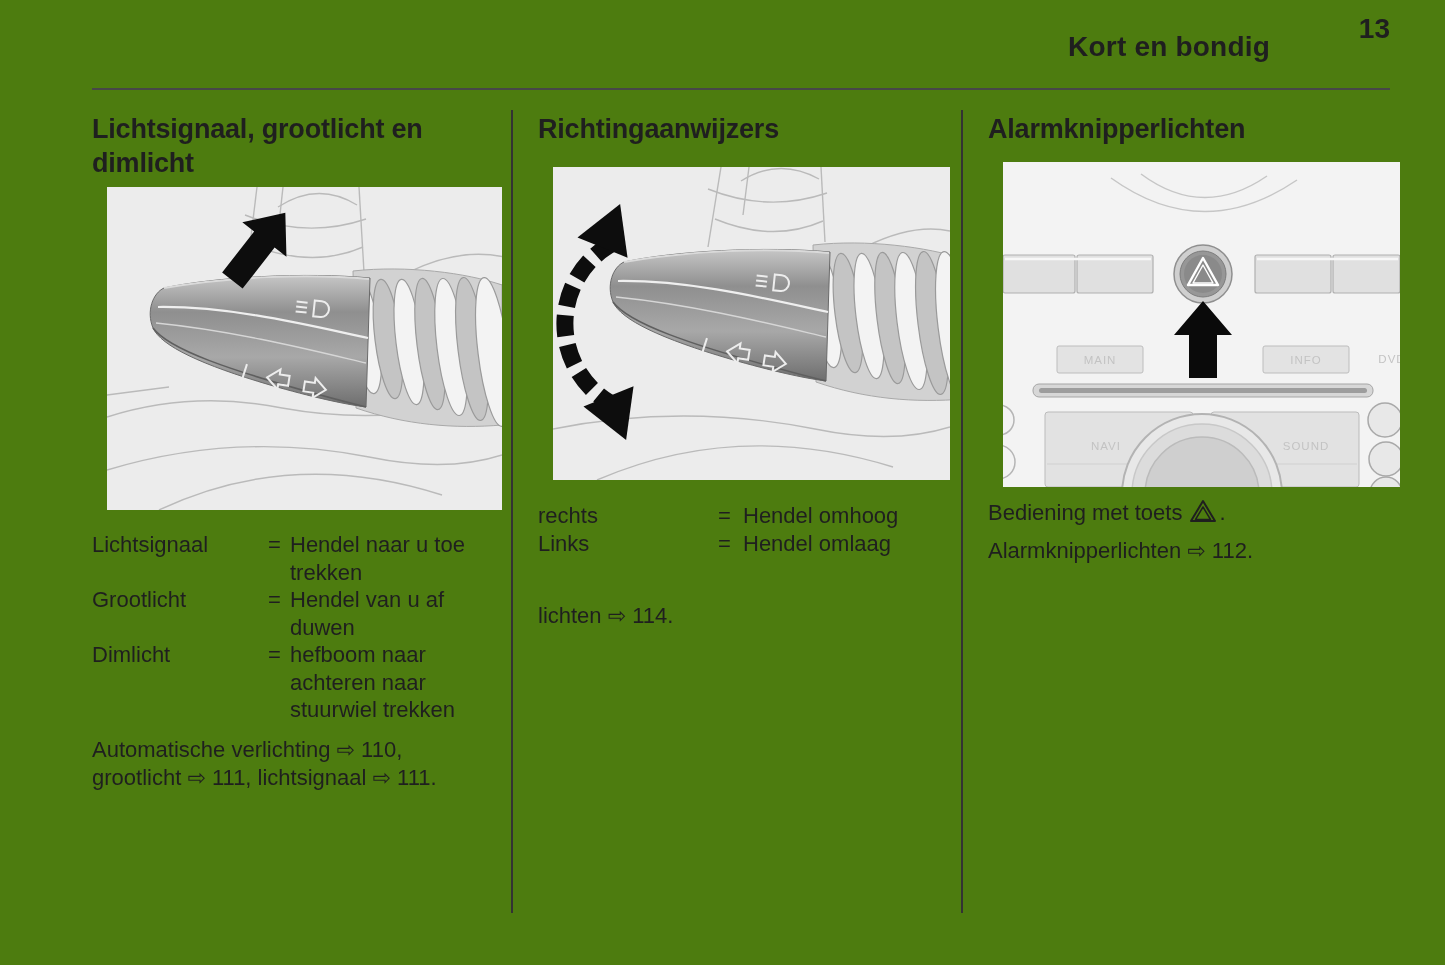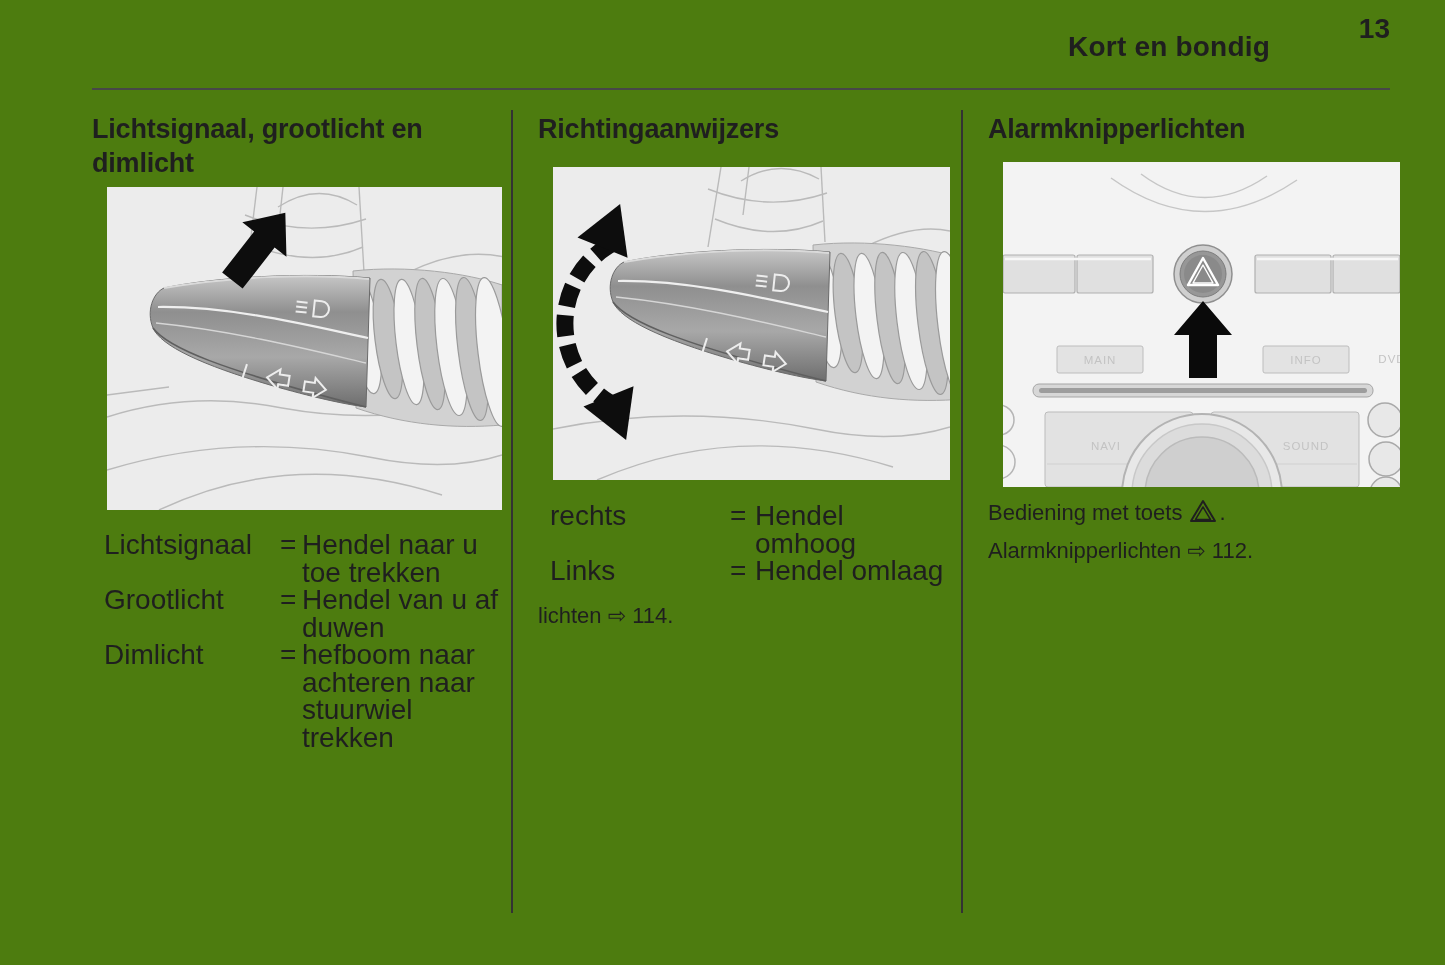--- a/index.html
+++ b/index.html
@@ -20,21 +20,21 @@
   .col-1{left:92px;width:395px;}
   .col-2{left:538px;width:397px;}
   .col-3{left:988px;width:397px;}
   .col h2{position:absolute;top:112px;left:0;margin:0;font-size:27px;line-height:34px;font-weight:700;letter-spacing:-.2px;width:100%;}
   figure{position:absolute;left:15px;margin:0;padding:0;}
   .fig-1{top:187px;}
   .fig-2{top:167px;}
   .fig-3{top:162px;}
   figure svg{display:block;}
   
-  .deflist{position:absolute;left:12px;display:grid;font-size:28px;line-height:27.5px;}
+  .deflist{position:absolute;left:0;display:grid;font-size:22px;line-height:27.5px;}
   .deflist-1{top:531px;grid-template-columns:176px 22px 197px;}
   .deflist-2{top:502px;grid-template-columns:180px 25px 192px;}
   .deflist span{display:block;}
   
   .note{position:absolute;left:0;margin:0;font-size:22px;line-height:27.5px;}
   .note-1{top:736px;}
   .note-2{top:574px;}
   .cap-1{top:499px;}
   .cap-2{top:537px;text-align:right;}
   .hazard-inline{display:inline-block;vertical-align:-3px;margin:0 3px 0 8px;}
@@ -119,20 +119,24 @@
       <span>=</span>
       <span>Hendel naar u toe trekken</span>
       <span>Grootlicht</span>
       <span>=</span>
       <span>Hendel van u af duwen</span>
       <span>Dimlicht</span>
       <span>=</span>
       <span>hefboom naar achteren naar stuurwiel trekken</span>
     </div>
 
+    <p class="note note-1">
+      <span>Automatische verlichting ⇨ 110,</span><br>
+      <span>grootlicht ⇨ 111, lichtsignaal ⇨ 111.</span>
+    </p>
   </section>
 
   <section class="col col-2">
     <h2>Richtingaanwijzers</h2>
 
     <figure class="fig-2">
       <svg width="397" height="313" viewBox="0 0 397 313">
         <defs>
           <linearGradient id="stalkG2" x1="0" y1="0" x2="0" y2="1">
             <stop offset="0" stop-color="#c6c6c6"></stop>

